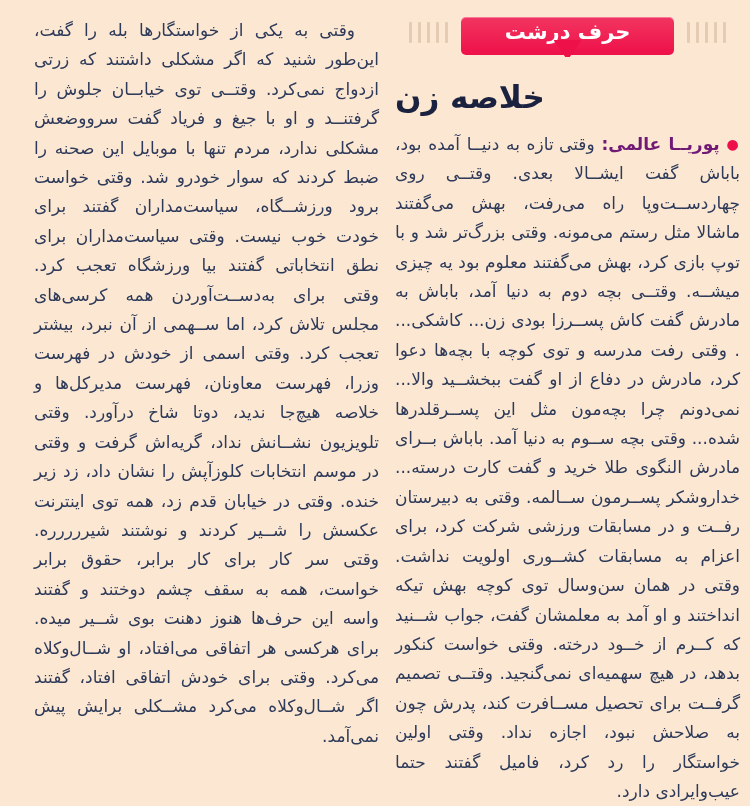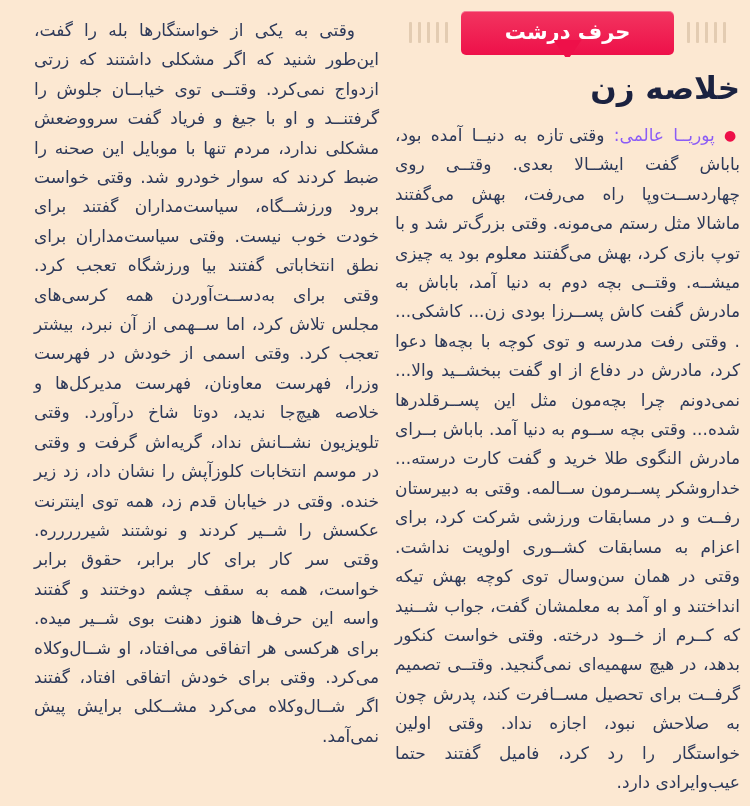--- a/index.html
+++ b/index.html
@@ -51,41 +51,41 @@
   .banner-wrap {
     position: relative;
     display: inline-block;
   }
   .banner {
     background: linear-gradient(#f23560, #ee1049);
     color: #ffffff;
     font-weight: bold;
     font-size: 21px;
     line-height: 1;
-    padding: 9px 44px 11px 44px;
+    padding: 3px 44px 11px 44px;
     border-radius: 5px;
     box-shadow: inset 0 1px 0 rgba(255,255,255,0.35);
     white-space: nowrap;
   }
   .banner-tail {
     position: absolute;
     left: 50%;
     top: 100%;
     transform: translate(-50%, -3px);
     width: 28px;
     height: 17px;
     background: #ee1049;
     clip-path: polygon(0 0, 100% 0, 58% 100%, 42% 100%);
   }
   .section-title {
-    text-align: right;
+    text-align: left;
     font-size: 31px;
     font-weight: bold;
     color: #1b2240;
-    margin: 27px 0 15px 0;
+    margin: 36px 0 15px 0;
     letter-spacing: -0.5px;
   }
   
   .body-text {
     font-size: 17px;
     line-height: 29.4px;
     color: #2e3a5a;
     text-align: justify;
     text-justify: inter-word;
     margin: 0;
@@ -99,22 +99,22 @@
   .col-left {
     padding-top: 8px;
     margin-left: 28px;
   }
   .bullet {
     color: #ee1049;
     font-size: 14px;
     vertical-align: 1px;
   }
   .author {
-    font-weight: normal;
-    color: #8b5cf6;
+    font-weight: bold;
+    color: #701a75;
   }
 </style>
 </head>
 <body>
 
 <div class="page">
   <div class="columns">
 
     <div class="col col-right">
 

